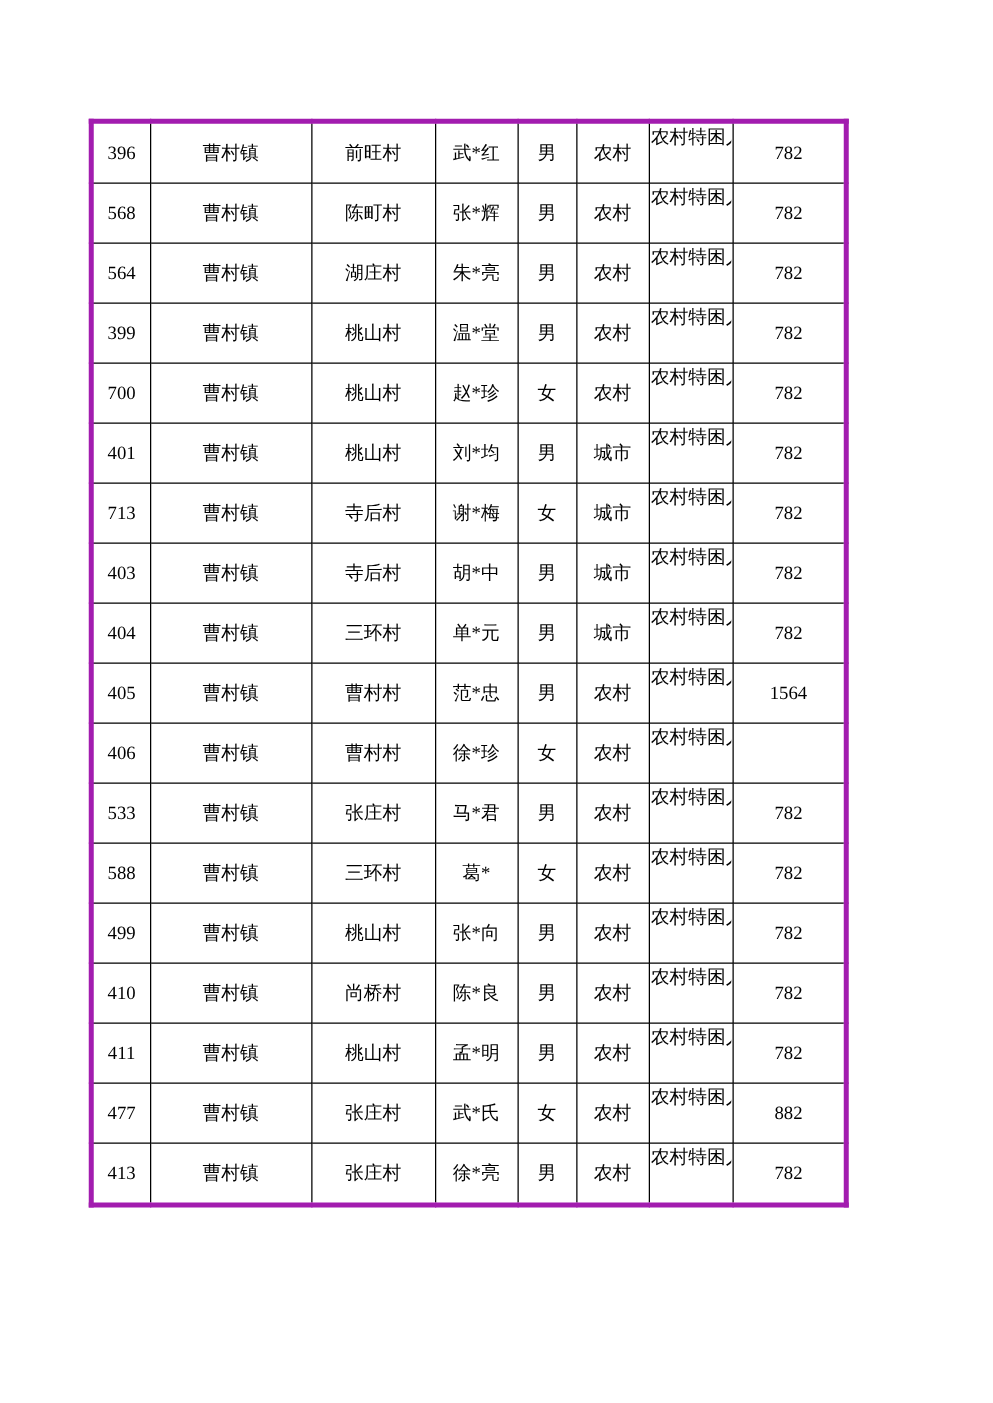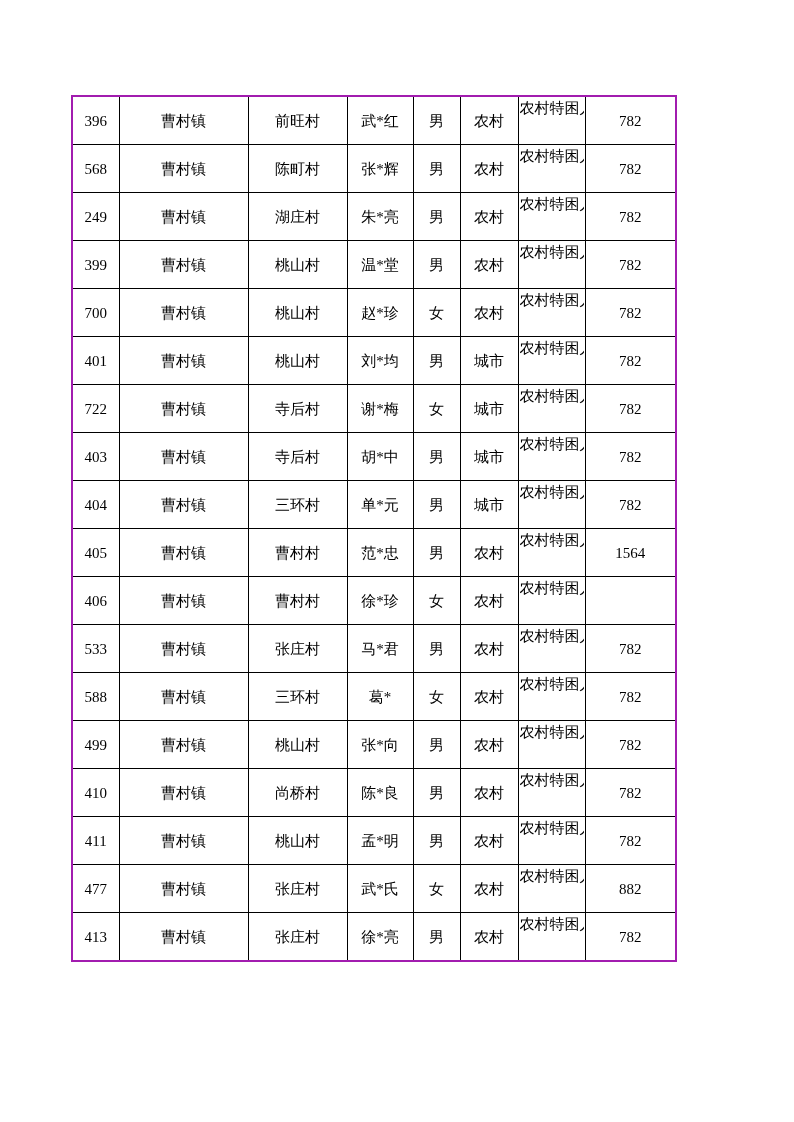--- a/index.html
+++ b/index.html
@@ -21,21 +21,21 @@
     width: 794px;
     height: 1122px;
     background: #ffffff;
   }
   table.grid {
     position: absolute;
     left: 71px;
     top: 95px;
     border-collapse: collapse;
     table-layout: fixed;
-    border: 2px solid #a21caf;
+    border: 4px solid #a21caf;
   }
   table.grid tr {
     height: 48px;
   }
   table.grid td {
     border: 1px solid #000000;
     padding: 0;
     margin: 0;
     text-align: center;
     vertical-align: middle;
@@ -104,21 +104,21 @@
     <td>陈町村</td>
     <td>张*辉</td>
     <td>男</td>
     <td>农村</td>
     <td class="c-category">
       <div class="cat-inner">农村特困人员分散供养</div>
     </td>
     <td>782</td>
   </tr>
         <tr>
-    <td>249</td>
+    <td>564</td>
     <td>曹村镇</td>
     <td>湖庄村</td>
     <td>朱*亮</td>
     <td>男</td>
     <td>农村</td>
     <td class="c-category">
       <div class="cat-inner">农村特困人员分散供养</div>
     </td>
     <td>782</td>
   </tr>
@@ -152,21 +152,21 @@
     <td>桃山村</td>
     <td>刘*均</td>
     <td>男</td>
     <td>城市</td>
     <td class="c-category">
       <div class="cat-inner">农村特困人员分散供养</div>
     </td>
     <td>782</td>
   </tr>
         <tr>
-    <td>722</td>
+    <td>713</td>
     <td>曹村镇</td>
     <td>寺后村</td>
     <td>谢*梅</td>
     <td>女</td>
     <td>城市</td>
     <td class="c-category">
       <div class="cat-inner">农村特困人员分散供养</div>
     </td>
     <td>782</td>
   </tr>

